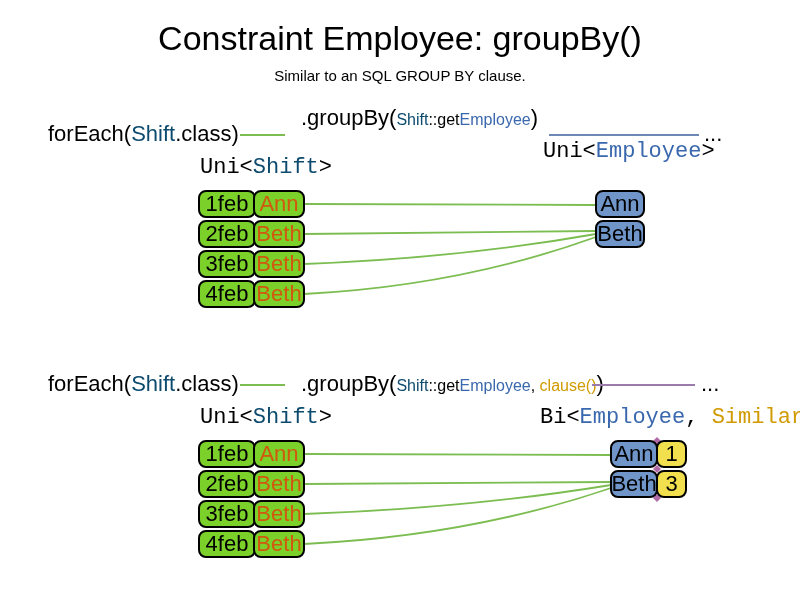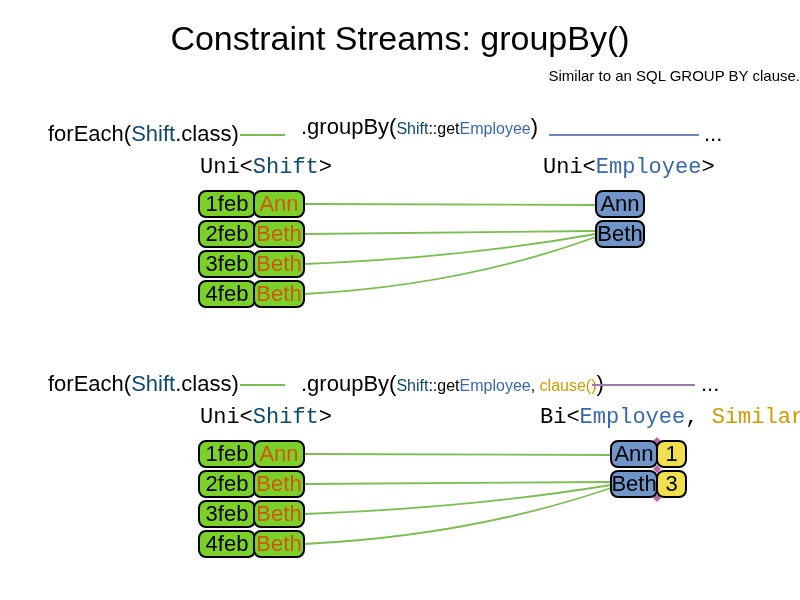--- a/index.html
+++ b/index.html
@@ -1,20 +1,20 @@
 <!DOCTYPE html>
 <html><head>
 <meta charset="utf-8">
 <style>
   html,body{margin:0;padding:0;background:#fff;}
   .slide{position:relative;width:800px;height:600px;background:#ffffff;overflow:hidden;
          font-family:"Liberation Sans",sans-serif;color:#000;}
   .abs{position:absolute;}
   .title{top:18px;left:0;width:800px;text-align:center;font-size:34px;line-height:40px;z-index:2;}
-  .subtitle{top:67px;left:0;width:800px;text-align:right;font-size:15px;line-height:18px;z-index:2;}
+  .subtitle{top:67px;left:0;width:800px;text-align:center;font-size:15px;line-height:18px;z-index:2;}
   .code{font-size:22px;line-height:30px;white-space:nowrap;z-index:2;}
   .code-small{font-size:16px;}
   .typelabel{font-size:22px;line-height:24px;white-space:nowrap;z-index:2;font-family:Liberation Mono, monospace;}
   .c-class{color:#0c4a6e;}
   .c-type{color:#3a68ae;}
   .c-collector{color:#d09a00;}
   .hline{height:2px;z-index:2;}
   .hline-green{background:#7cbd51;}
   .hline-blue{background:#6d87b7;}
   .hline-purple{background:#9a7bab;}
@@ -47,38 +47,38 @@
     <path d="M304,454 L611,455" stroke="#7cbd51" stroke-width="1.8" fill="none"></path>
     <path d="M304,484 L611,482" stroke="#7cbd51" stroke-width="1.8" fill="none"></path>
     <path d="M304,514 Q470,508 611,485" stroke="#7cbd51" stroke-width="1.8" fill="none"></path>
     <path d="M304,544 Q470,536 611,488" stroke="#7cbd51" stroke-width="1.8" fill="none"></path>
 
     <path d="M657,437 l4,4 -4,4 -4,-4 z" fill="#b06aa5"></path>
     <path d="M657,465 l4,4 -4,4 -4,-4 z" fill="#b06aa5"></path>
     <path d="M657,494 l4,4 -4,4 -4,-4 z" fill="#b06aa5"></path>
   </svg>
 
-  <div class="abs title">Constraint Streams: groupBy()</div>
+  <div class="abs title">Constraint Employee: groupBy()</div>
   <div class="abs subtitle">Similar to an SQL GROUP BY clause.</div>
 
   <div>
 
     <span class="abs code" style="left:48px;top:119px"><span>forEach(</span><span class="c-class">Shift</span><span>.class)</span></span>
 
     <div class="abs hline hline-green" style="left:240px;top:134px;width:45px"></div>
 
-    <span class="abs code" style="left:301px;top:112px"><span>.groupBy(</span><span class="code-small c-class">Shift</span><span class="code-small">::get</span><span class="code-small c-type">Employee</span><span>)</span></span>
+    <span class="abs code" style="left:301px;top:103px"><span>.groupBy(</span><span class="code-small c-class">Shift</span><span class="code-small">::get</span><span class="code-small c-type">Employee</span><span>)</span></span>
 
     <div class="abs hline hline-blue" style="left:549px;top:134px;width:150px"></div>
 
     <span class="abs code" style="left:704px;top:119px">...</span>
 
     <span class="abs typelabel" style="left:200px;top:156px"><span>Uni&lt;</span><span class="c-class">Shift</span><span>&gt;</span></span>
 
-    <span class="abs typelabel" style="left:543px;top:156px"><span>Uni&lt;</span><span class="c-type">Employee</span><span>&gt;</span></span>
+    <span class="abs typelabel" style="left:543px;top:140px"><span>Uni&lt;</span><span class="c-type">Employee</span><span>&gt;</span></span>
 
     <div class="abs" style="left:198px;top:190px">
       <div class="row" style="margin-bottom:2px">
         <div class="box box-green cell-date">1feb</div>
         <div class="box box-green cell-name">Ann</div>
       </div>
       <div class="row" style="margin-bottom:2px">
         <div class="box box-green cell-date">2feb</div>
         <div class="box box-green cell-name">Beth</div>
       </div>

